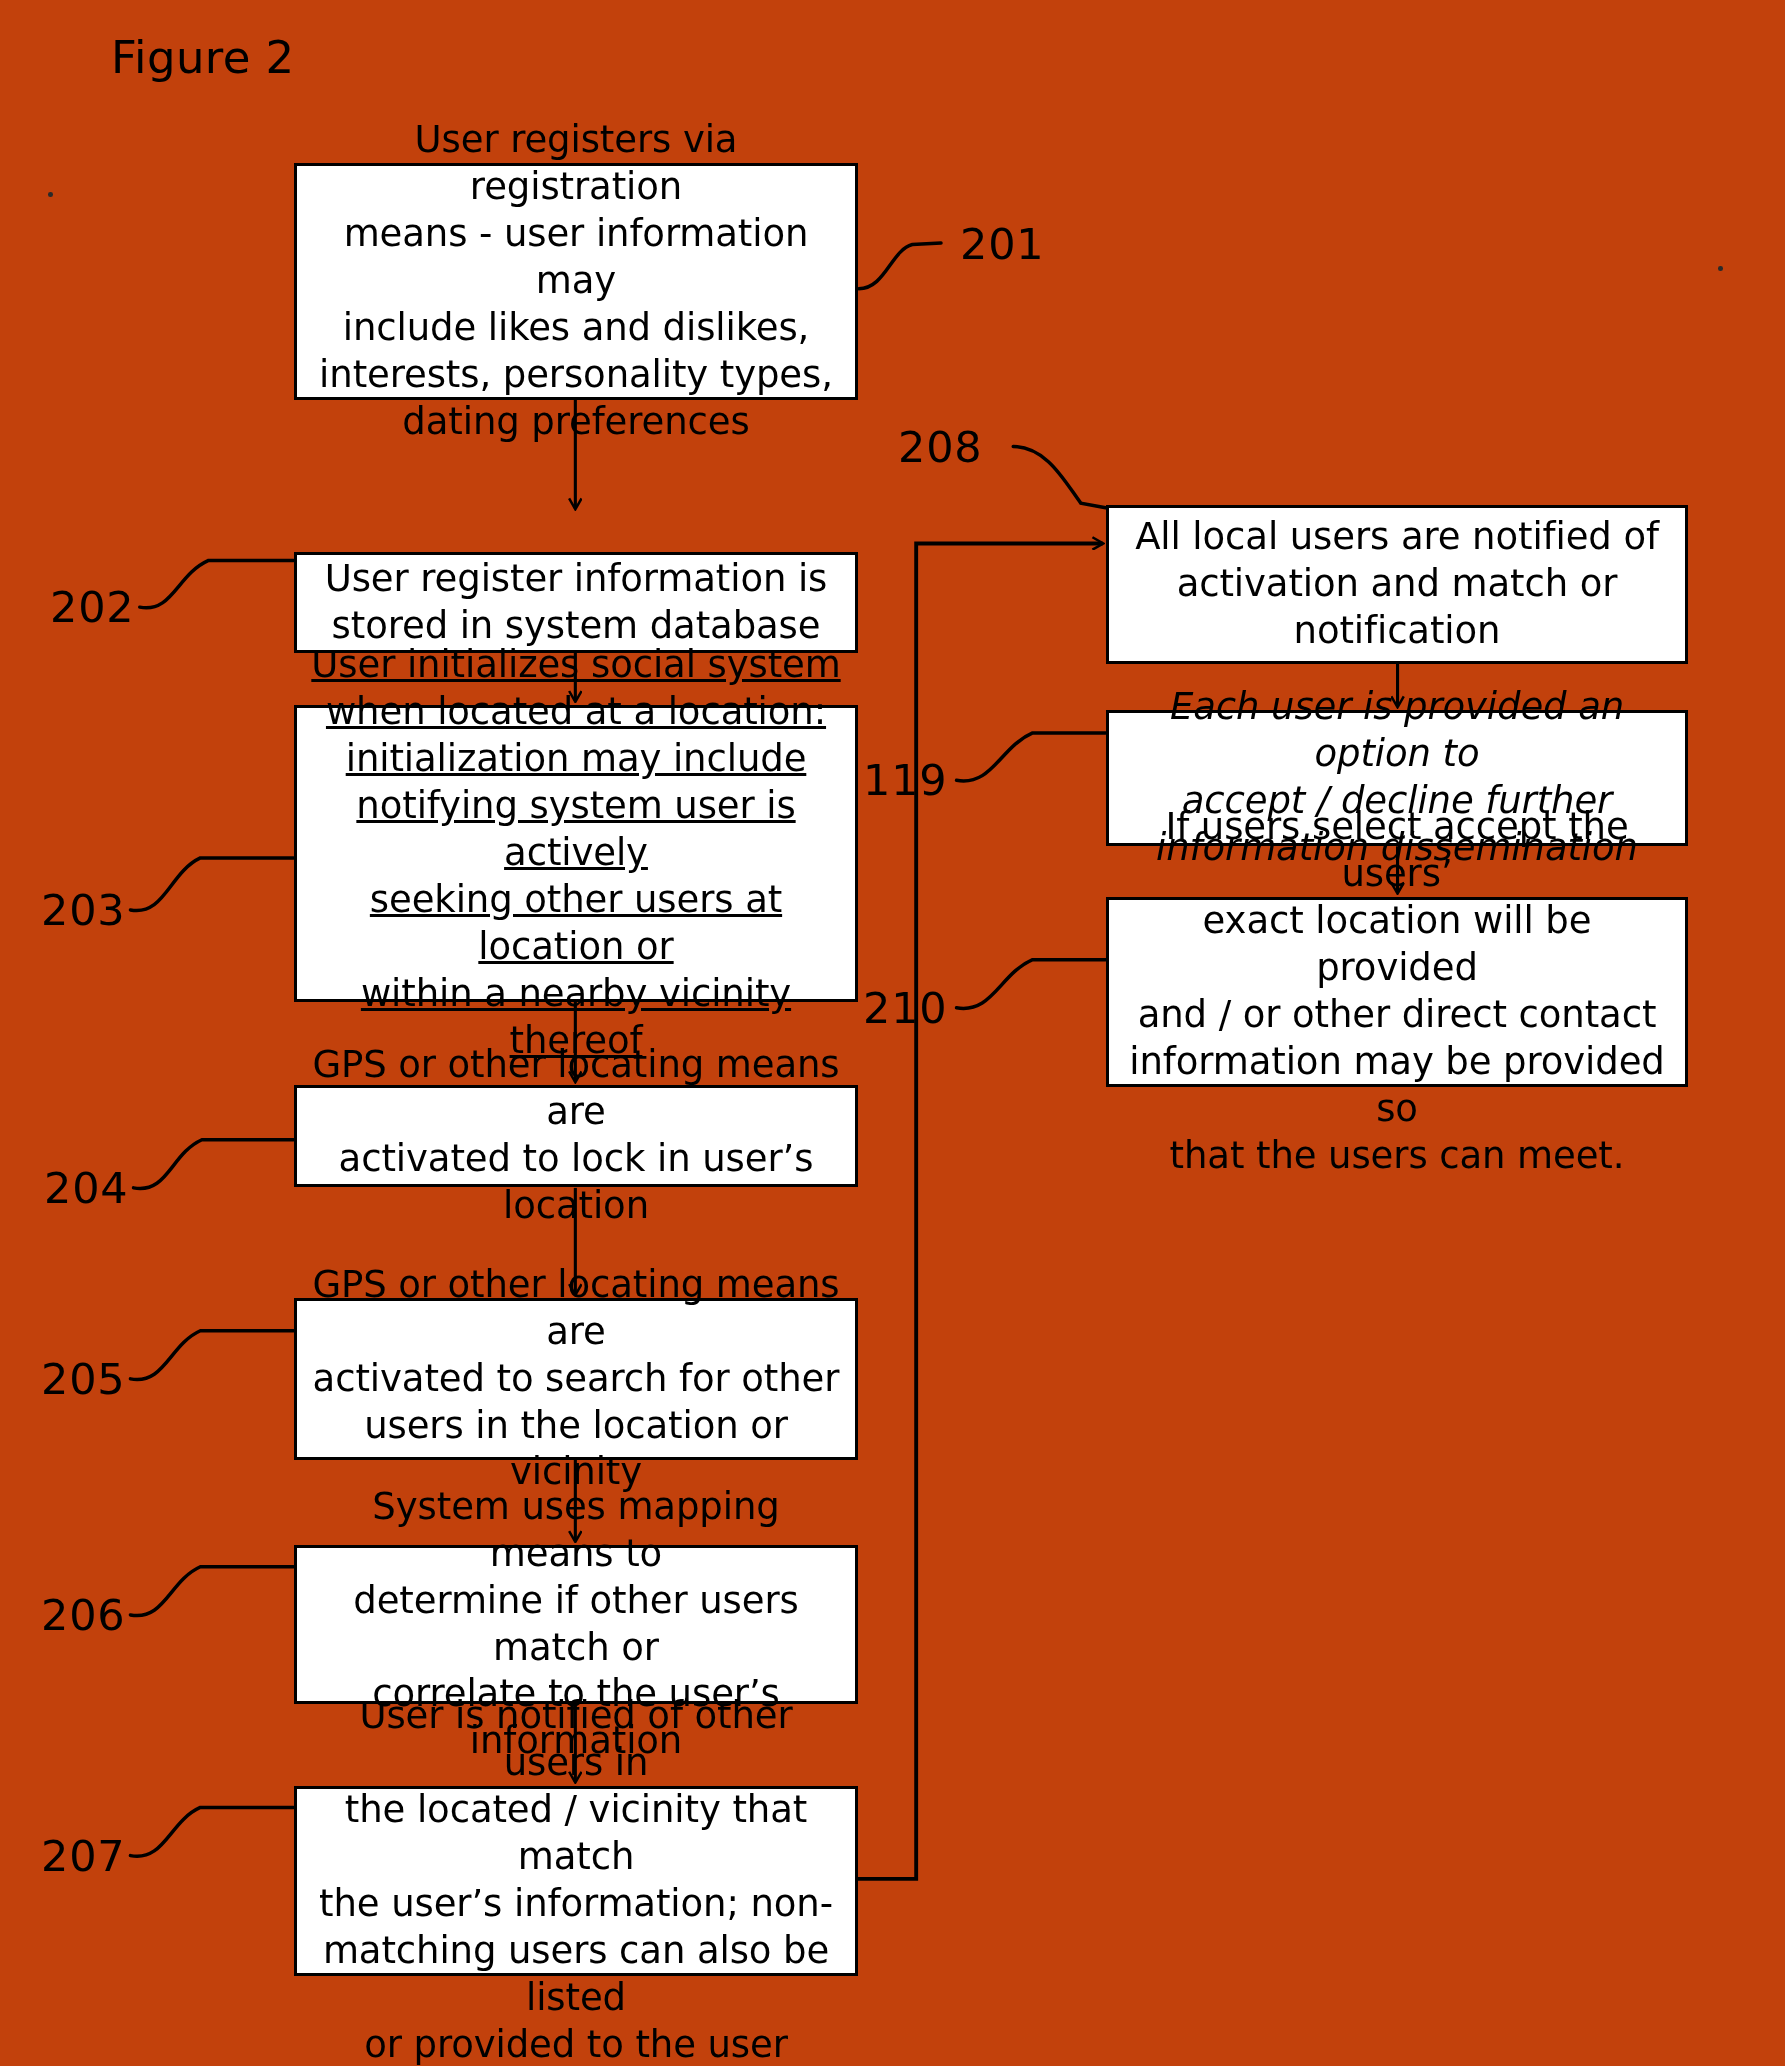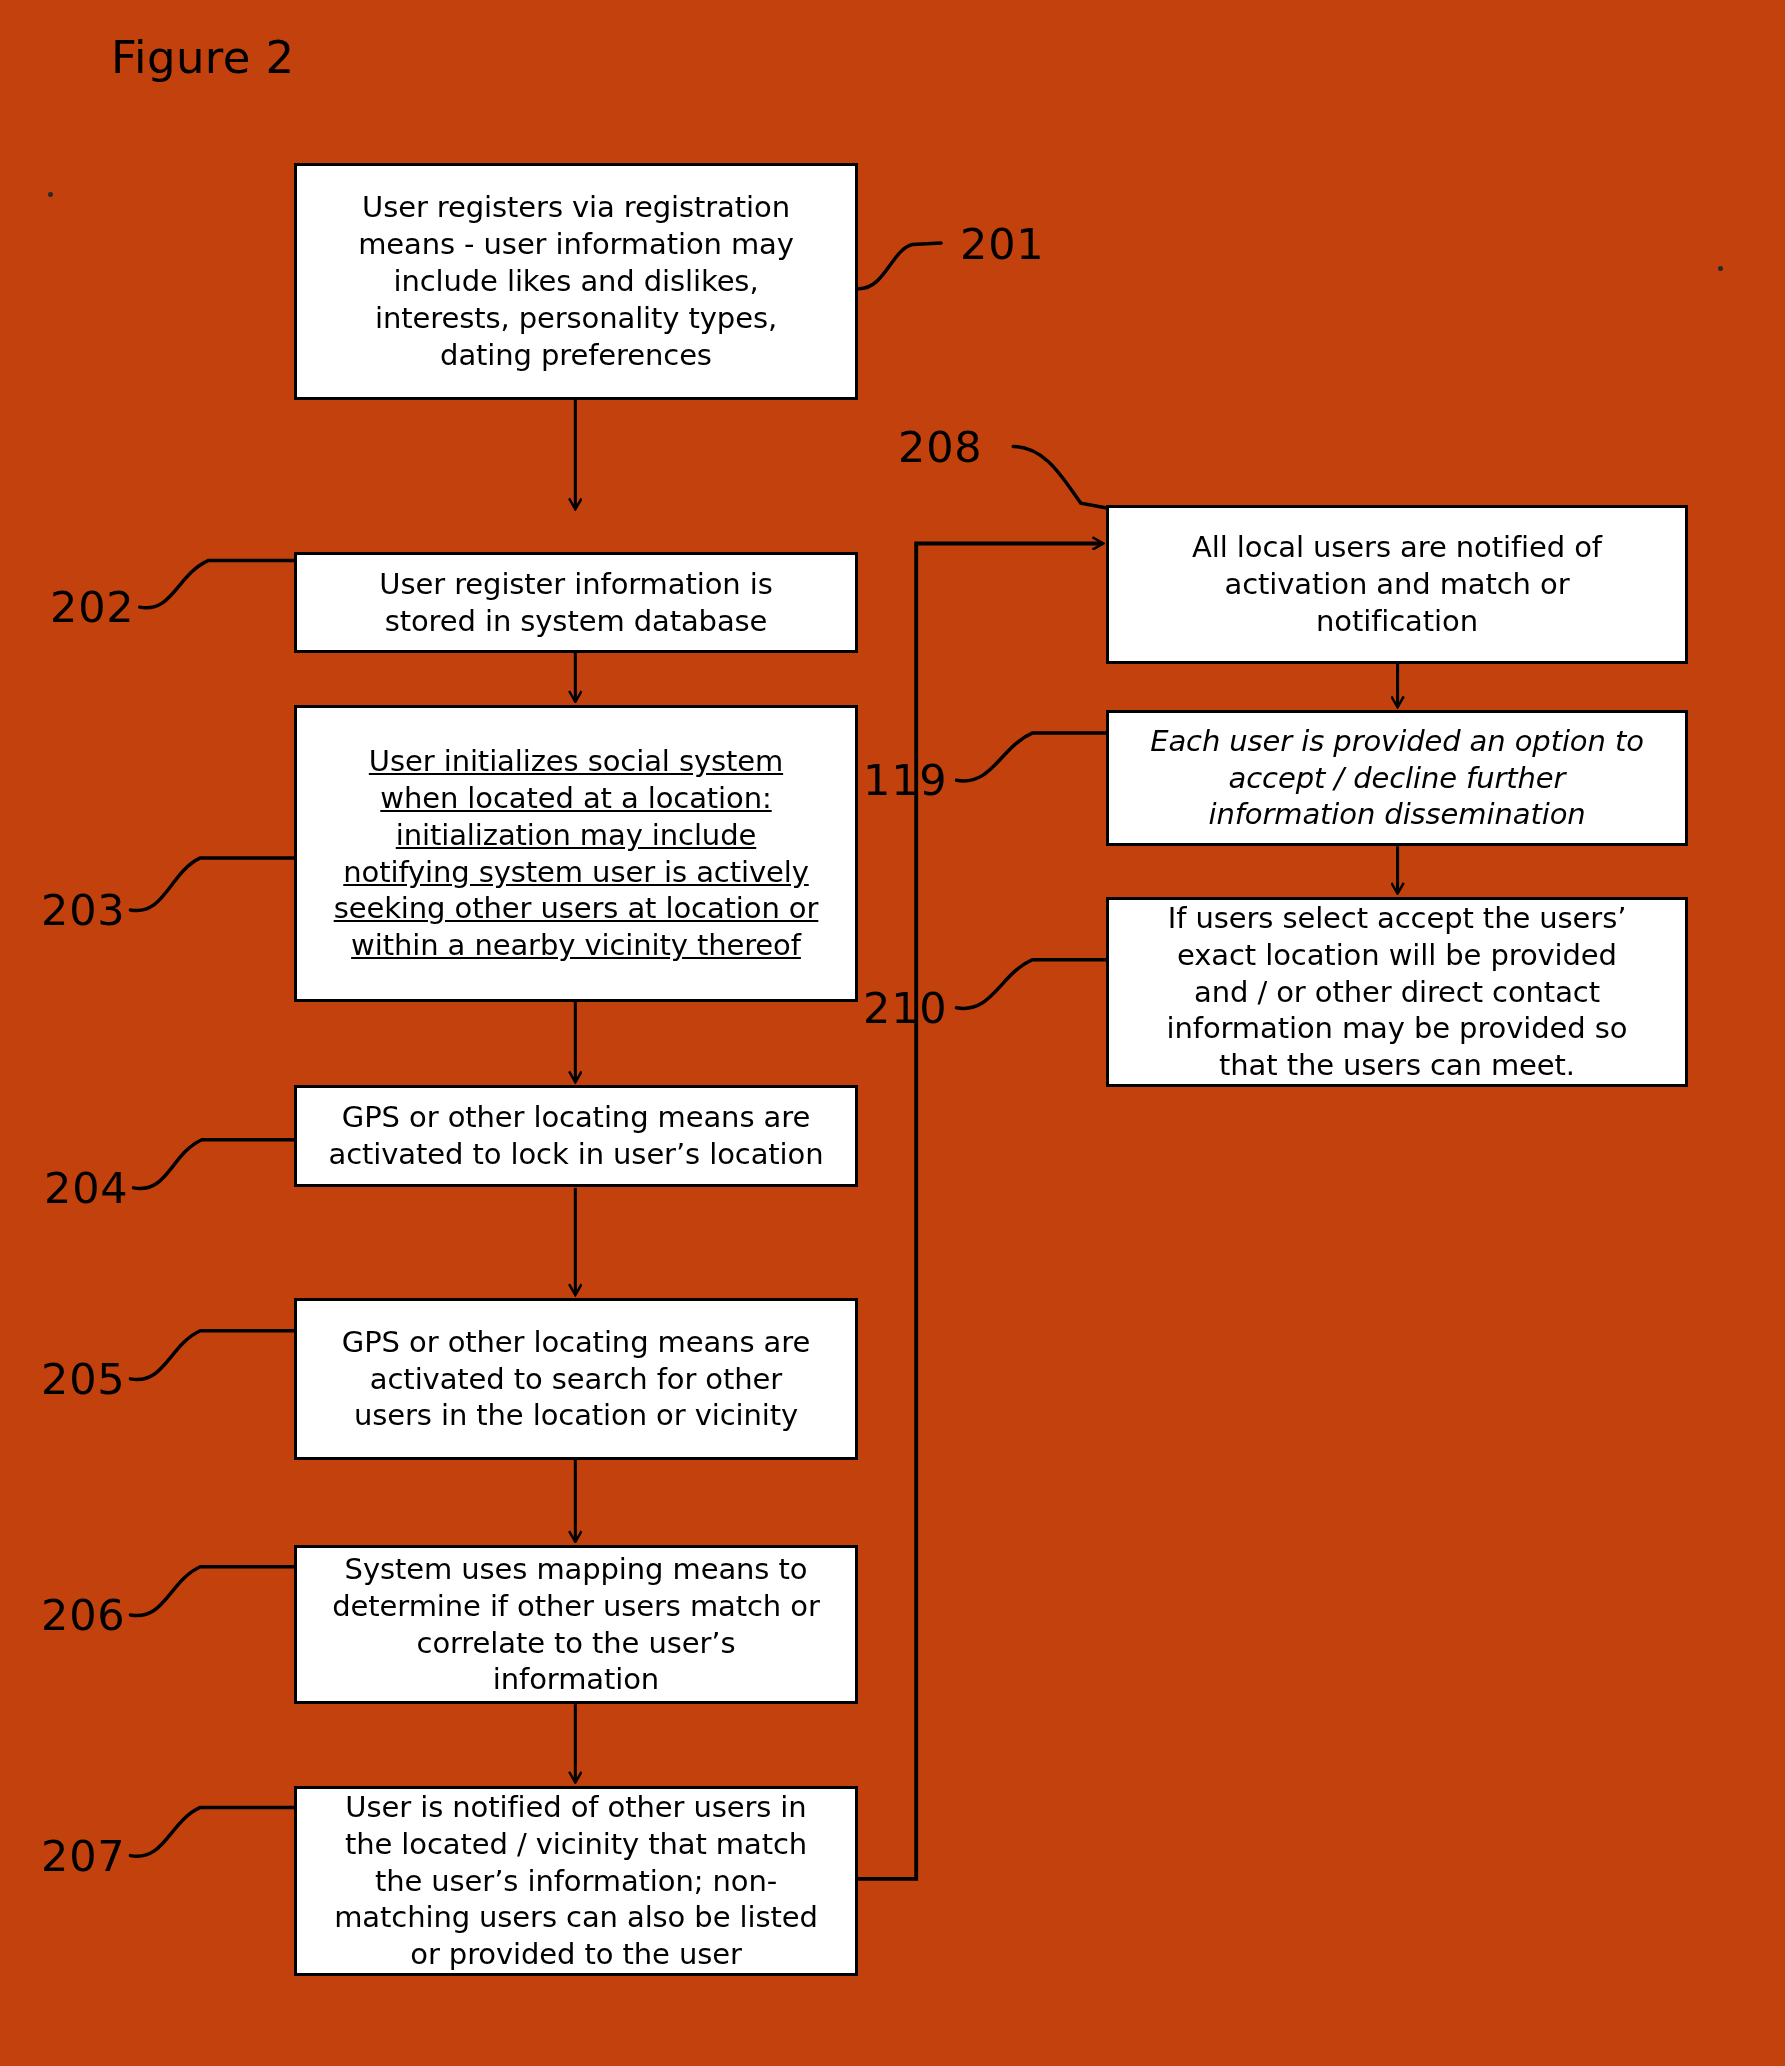--- a/index.html
+++ b/index.html
@@ -40,21 +40,21 @@
     border: 3.1px solid #000;
     background: #fff;
     display: flex;
     align-items: center;
     justify-content: center;
     text-align: center;
     color: #000;
     padding: 4.7px 11px;
   }
   .node-text {
-    font-size: 29px;
+    font-size: 37px;
     line-height: 1.27;
     font-weight: 400;
     white-space: pre-line;
     letter-spacing: -0.1px;
   }
   .ref {
     position: absolute;
     font-size: 43px;
     font-weight: 400;
     color: #000;

